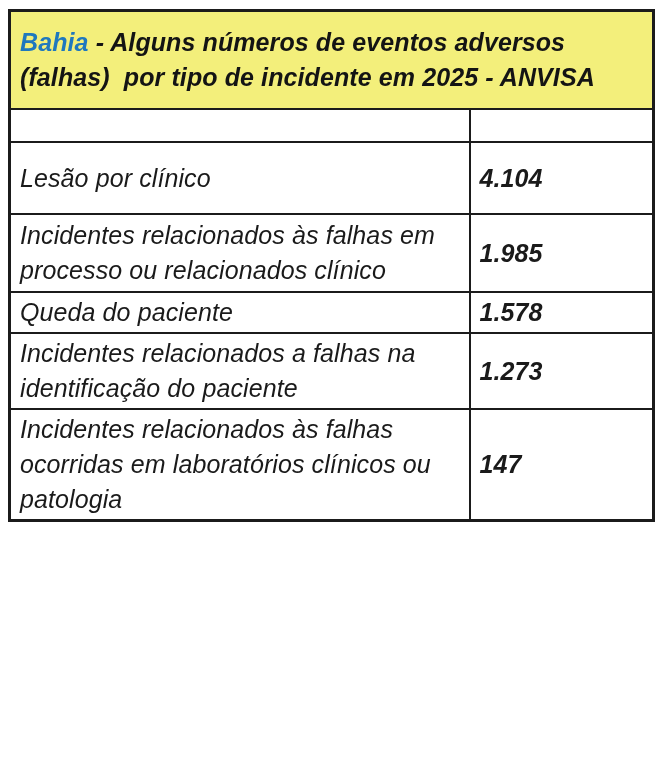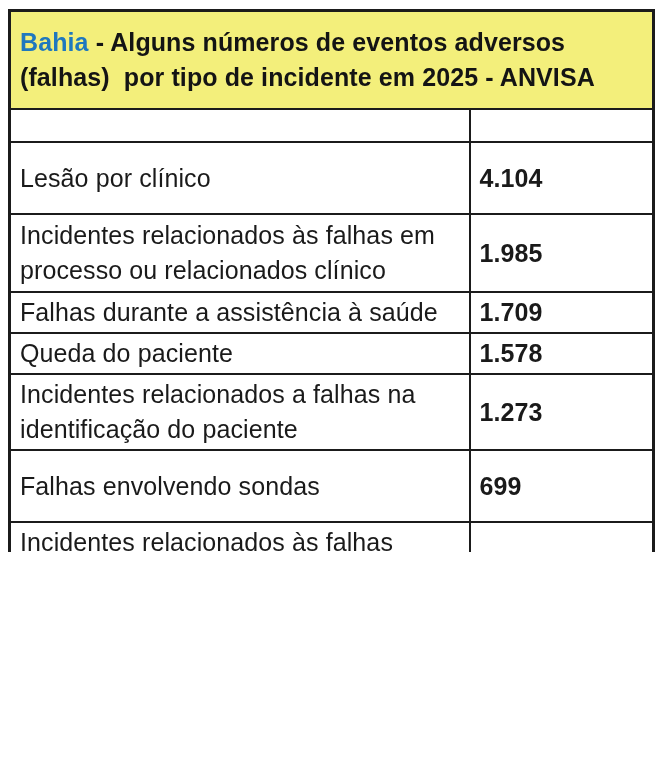--- a/index.html
+++ b/index.html
@@ -10,20 +10,21 @@
     height: 768px;
     font-family: "Liberation Sans", sans-serif;
     -webkit-font-smoothing: antialiased;
   }
   .canvas {
     position: relative;
     width: 661px;
     height: 552px;
     background: #ffffff;
     overflow: hidden;
+    font-style: italic;
   }
   table.incidents {
     position: absolute;
     left: 8px;
     top: 9px;
     width: 644px;
     border-collapse: collapse;
     table-layout: fixed;
     border: 3px solid #1b1b1b;
   }
@@ -92,35 +93,27 @@
         <td class="spacer-label"></td>
       </tr>
       <tr class="r2">
         <td>Lesão por clínico</td>
         <td class="value-cell">4.104</td>
       </tr>
       <tr class="r3">
         <td>Incidentes relacionados às falhas em processo ou relacionados clínico</td>
         <td class="value-cell">1.985</td>
       </tr>
-      <tr class="r4">
-        <td>Falhas durante a assistência à saúde</td>
-        <td class="value-cell">1.709</td>
-      </tr>
       <tr class="r5">
         <td>Queda do paciente</td>
         <td class="value-cell">1.578</td>
       </tr>
       <tr class="r7">
         <td>Incidentes relacionados a falhas na identificação do paciente</td>
         <td class="value-cell">1.273</td>
-      </tr>
-      <tr class="r8">
-        <td>Falhas envolvendo sondas</td>
-        <td class="value-cell">699</td>
       </tr>
       <tr class="r9">
         <td>Incidentes relacionados às falhas ocorridas em laboratórios clínicos ou patologia</td>
         <td class="value-cell">147</td>
       </tr>
     </tbody>
   </table>
 </div>
 
 </body></html>

